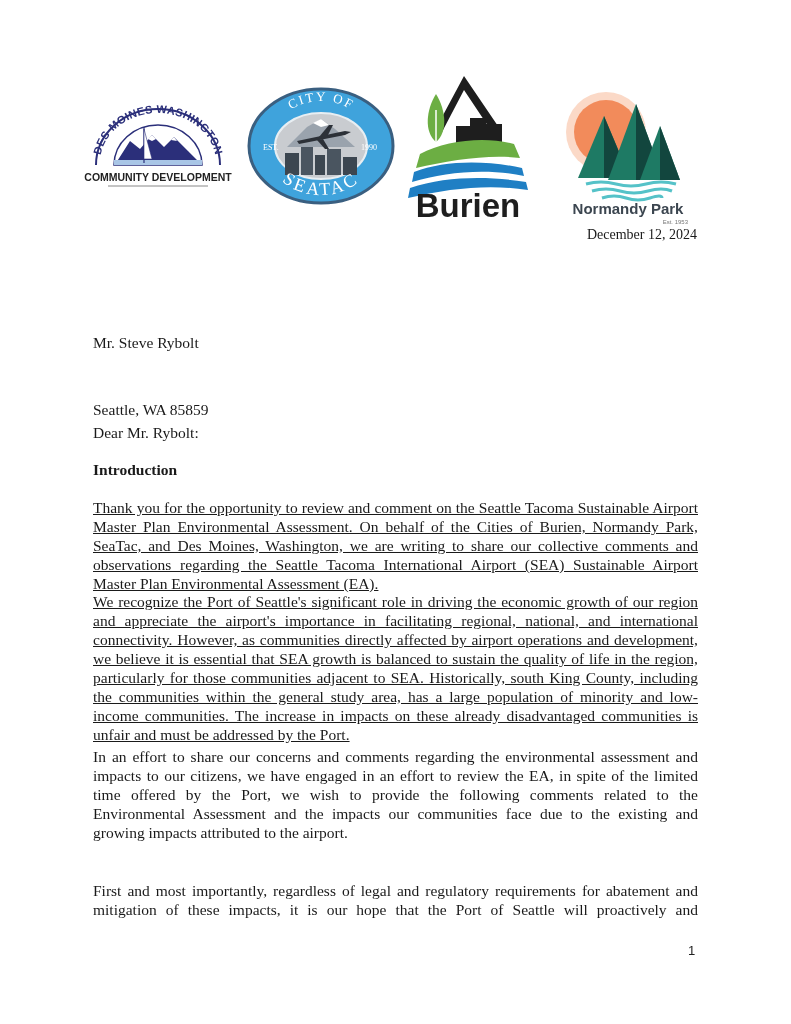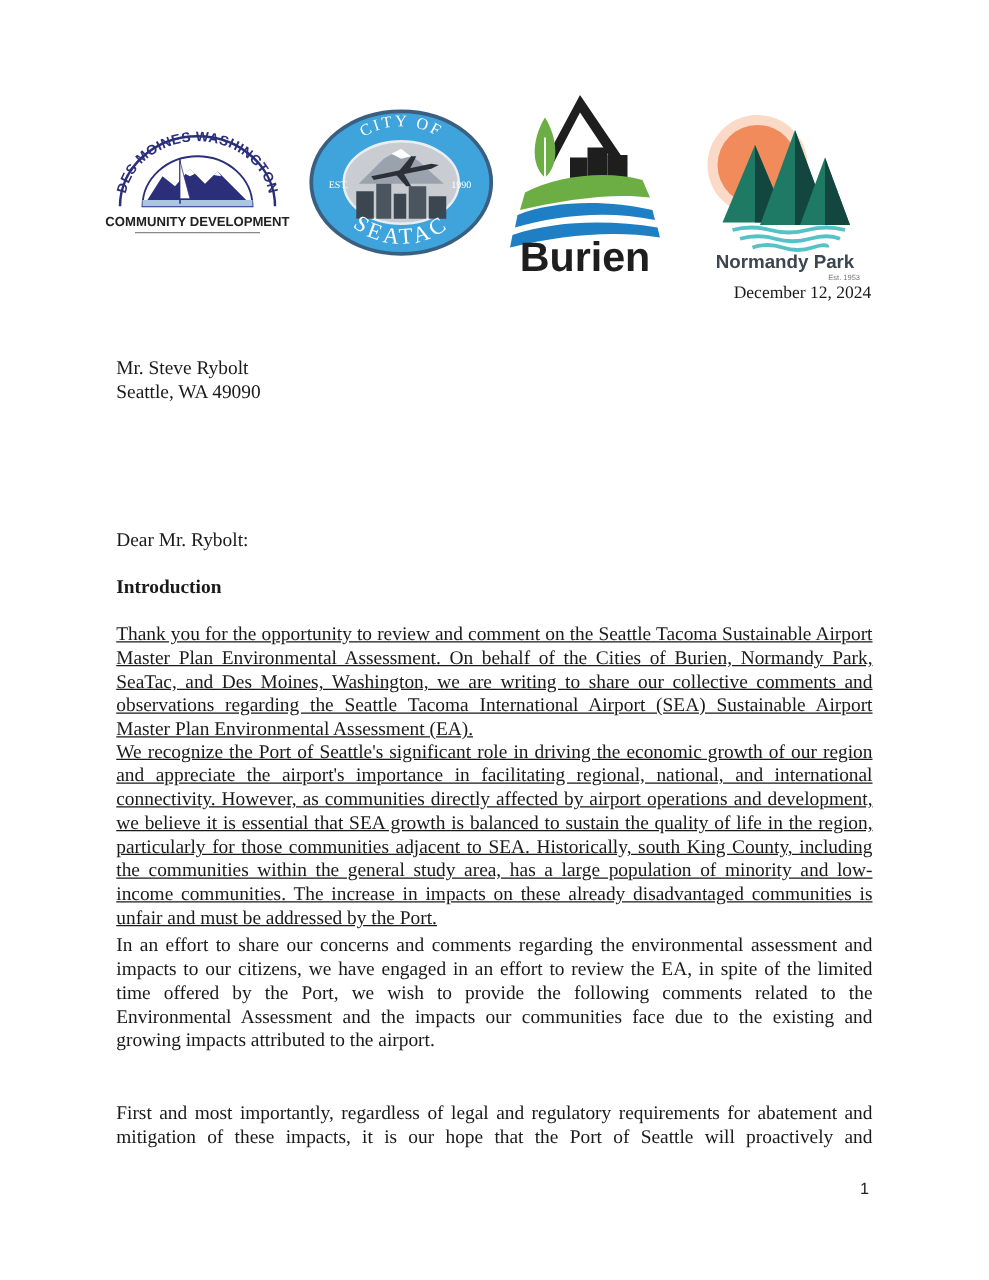--- a/index.html
+++ b/index.html
@@ -10,21 +10,21 @@
     .logo { position: absolute; }
     #logo-desmoines { left: 78px; top: 105px; width: 160px; height: 85px; }
     #logo-seatac { left: 247px; top: 87px; width: 148px; height: 118px; }
     #logo-burien { left: 406px; top: 70px; width: 124px; height: 150px; }
     #logo-normandy { left: 556px; top: 88px; width: 140px; height: 138px; }
 
     .date { position: absolute; right: 94px; top: 227px; font-size: 14px; }
 
     .text { position: absolute; left: 93px; width: 605px; font-size: 15.5px; line-height: 19px; }
     .addr { top: 285px; }
-    .addr div { white-space: nowrap; }
+    .addr div { white-space: nowrap; margin-top: 48px; }
     .salutation { top: 423px; }
     .heading { top: 460px; font-weight: bold; }
     .para { text-align: justify; text-align-last: left; }
     .p1 { top: 498px; text-decoration: underline; }
     .p2 { top: 592px; text-decoration: underline; }
     .p3 { top: 747px; }
     .p4 { top: 881px; text-align-last: justify; }
 
     .page-num { position: absolute; left: 688px; top: 943px; font-family: "Liberation Sans", sans-serif; font-size: 13px; color: #222; }
   </style>
@@ -118,21 +118,21 @@
     </g>
     <text x="72" y="126" text-anchor="middle" font-family="Liberation Sans, sans-serif" font-weight="bold" font-size="15" fill="#3c4650">Normandy Park</text>
     <text x="132" y="136" text-anchor="end" font-family="Liberation Sans, sans-serif" font-size="6" fill="#777">Est. 1953</text>
   </svg>
 </div>
 
 <div class="date">December 12, 2024</div>
 
 <div class="text addr">
   <div>Mr. Steve Rybolt</div>
-  <div>Seattle, WA 49090</div>
+  <div>Seattle, WA 85859</div>
 </div>
 
 <div class="text salutation">Dear Mr. Rybolt:</div>
 
 <div class="text heading">Introduction</div>
 
 <div class="text para p1">Thank you for the opportunity to review and comment on the Seattle Tacoma Sustainable Airport Master Plan Environmental Assessment. On behalf of the Cities of Burien, Normandy Park, SeaTac, and Des Moines, Washington, we are writing to share our collective comments and observations regarding the Seattle Tacoma International Airport (SEA) Sustainable Airport Master Plan Environmental Assessment (EA).</div>
 <div class="text para p2">We recognize the Port of Seattle's significant role in driving the economic growth of our region and appreciate the airport's importance in facilitating regional, national, and international connectivity. However, as communities directly affected by airport operations and development, we believe it is essential that SEA growth is balanced to sustain the quality of life in the region, particularly for those communities adjacent to SEA. Historically, south King County, including the communities within the general study area, has a large population of minority and low-income communities. The increase in impacts on these already disadvantaged communities is unfair and must be addressed by the Port.</div>
 <div class="text para p3">In an effort to share our concerns and comments regarding the environmental assessment and impacts to our citizens, we have engaged in an effort to review the EA, in spite of the limited time offered by the Port, we wish to provide the following comments related to the Environmental Assessment and the impacts our communities face due to the existing and growing impacts attributed to the airport.</div>
 <div class="text para p4">First and most importantly, regardless of legal and regulatory requirements for abatement and mitigation of these impacts, it is our hope that the Port of Seattle will proactively and</div>

